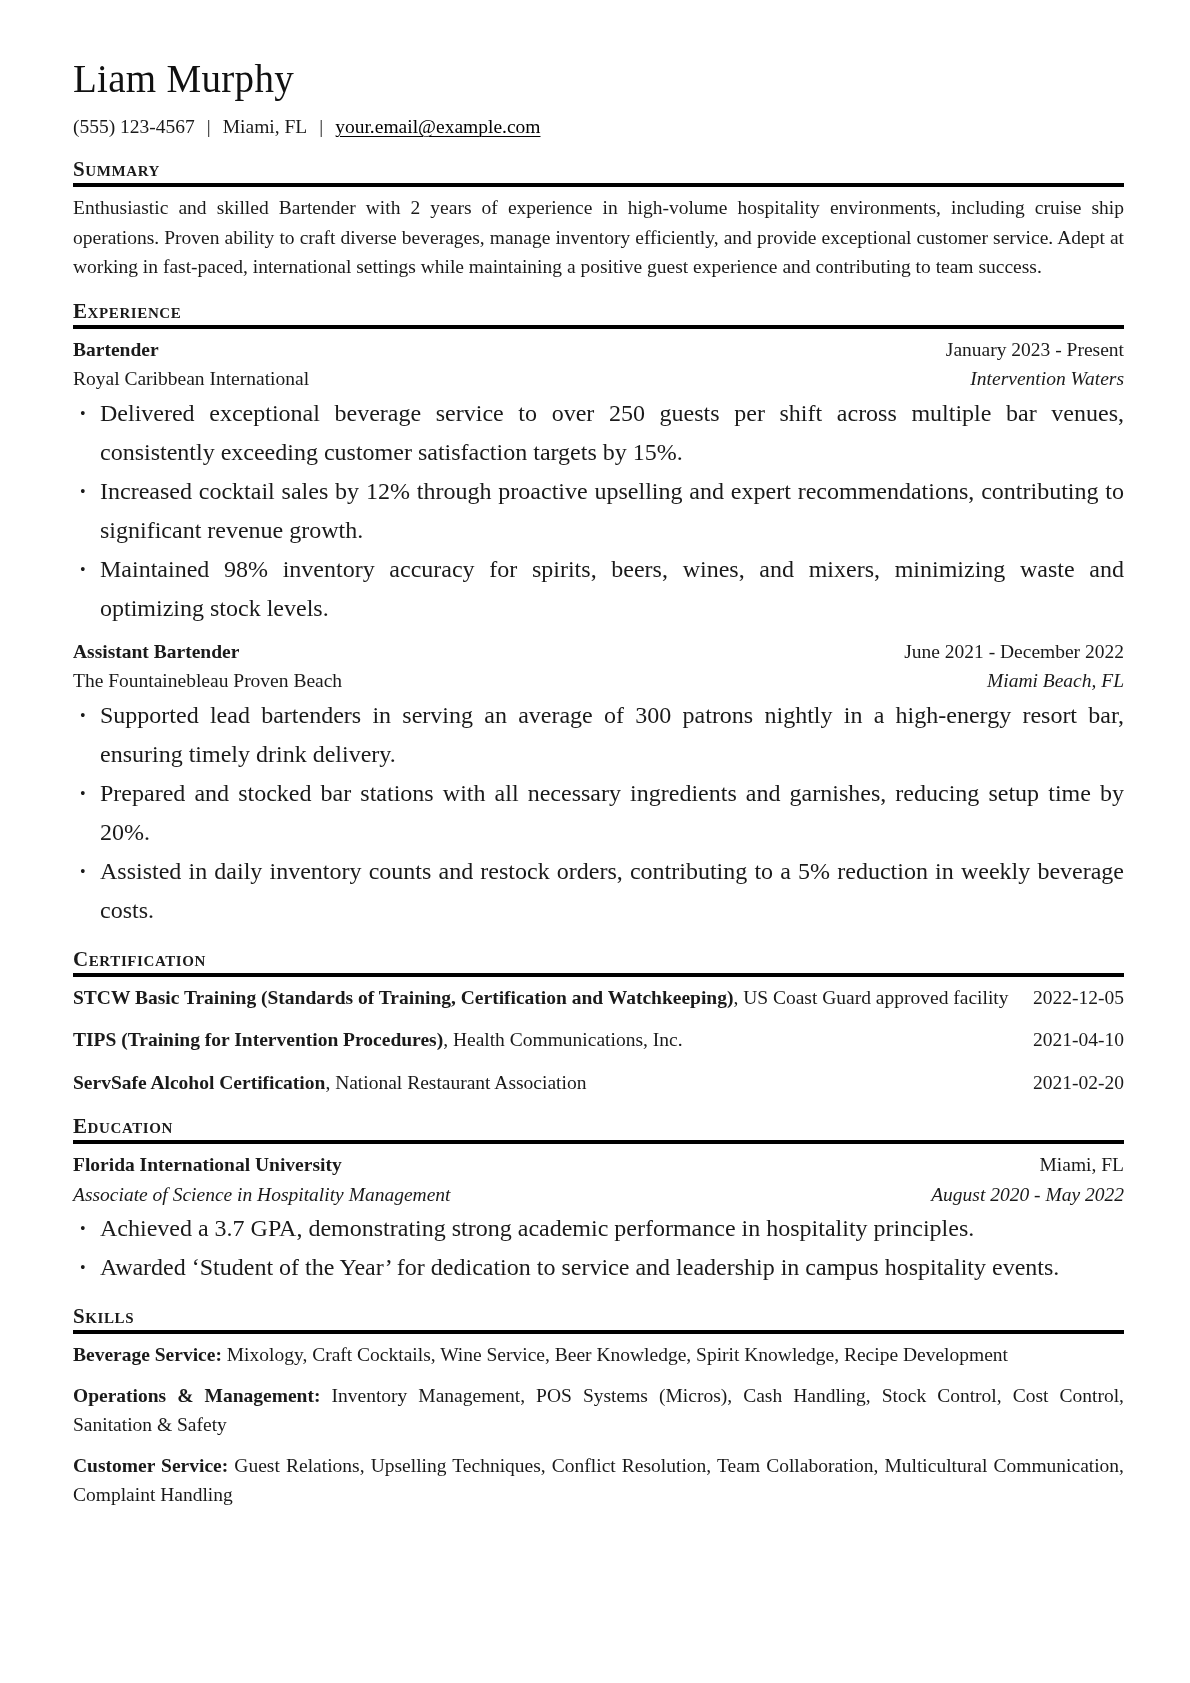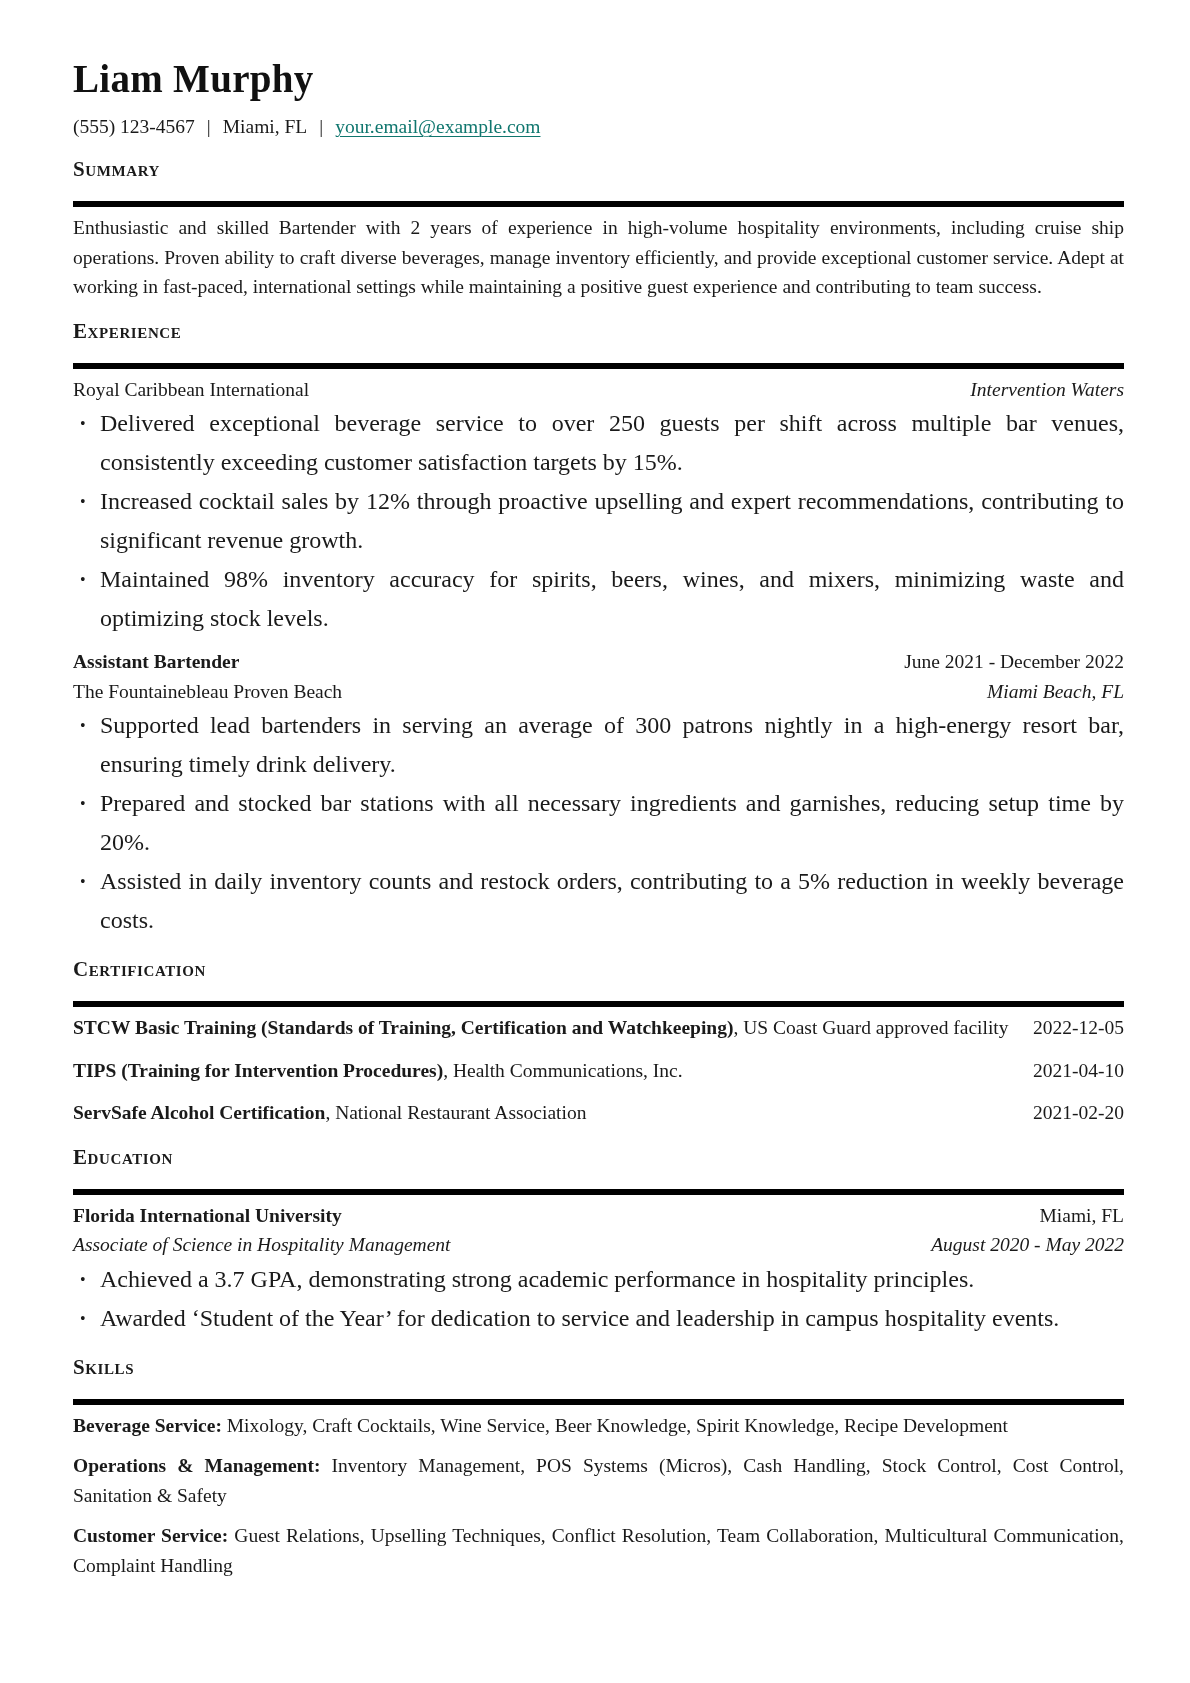--- a/index.html
+++ b/index.html
@@ -2,28 +2,28 @@
 <html><head>
 <meta charset="utf-8">
 <style>
   html, body { margin: 0; padding: 0; background: #ffffff; }
   body {
     width: 1190px; height: 1683px; overflow: hidden;
     font-family: "Liberation Serif", "DejaVu Serif", serif;
     color: #1a1a1a;
   }
   .page { position: relative; padding: 56px 66px 0 73px; width: 1051px; }
-  .name { font-size: 39px; font-weight: bold; margin: 0; line-height: 46px; letter-spacing: 0.3px; color: #111; }
+  .name { font-size: 39px; font-weight: normal; margin: 0; line-height: 46px; letter-spacing: 0.3px; color: #111; }
   .contact { font-size: 19.5px; margin-top: 12px; line-height: 26px; }
   .contact .sep { margin: 0 12px; }
-  .contact a { color: #0f766e; text-decoration: underline; text-underline-offset: 3px; text-decoration-thickness: 1px; }
+  .contact a { color: #000000; text-decoration: underline; text-underline-offset: 3px; text-decoration-thickness: 1px; }
   .section { margin-top: 16px; }
   .section-title {
     font-size: 21px; font-weight: bold; font-variant: small-caps; letter-spacing: 0.6px;
-    border-bottom: 6px solid #000000; padding-bottom: 19px; line-height: 26px; margin-bottom: 6px;
+    border-bottom: 4px solid #000000; padding-bottom: 1px; line-height: 26px; margin-bottom: 6px;
   }
   .para { font-size: 19.5px; line-height: 29.5px; text-align: justify; }
   .row { display: flex; justify-content: space-between; font-size: 19.5px; line-height: 29.5px; }
   .bold { font-weight: bold; }
   .ital { font-style: italic; }
   ul.bullets { list-style: none; margin: 0; padding: 0; }
   ul.bullets li { position: relative; padding-left: 27px; font-size: 24px; line-height: 39px; text-align: justify; }
   ul.bullets li::before { content: "\2022"; position: absolute; left: 7px; top: 0; font-size: 16px; }
   .entry { margin-bottom: 9px; }
   .cert { margin-bottom: 13px; }
@@ -43,20 +43,24 @@
 
   <div class="section">
     <div class="section-title">Summary</div>
     <div class="para">Enthusiastic and skilled Bartender with 2 years of experience in high-volume hospitality environments, including cruise ship operations. Proven ability to craft diverse beverages, manage inventory efficiently, and provide exceptional customer service. Adept at working in fast-paced, international settings while maintaining a positive guest experience and contributing to team success.</div>
   </div>
 
   <div class="section">
     <div class="section-title">Experience</div>
 
     <div class="entry">
+      <div class="row">
+        <span class="bold">Bartender</span>
+        <span>January 2023 - Present</span>
+      </div>
       <div class="row">
         <span>Royal Caribbean International</span>
         <span class="ital">Intervention Waters</span>
       </div>
       <ul class="bullets">
         <li>Delivered exceptional beverage service to over 250 guests per shift across multiple bar venues, consistently exceeding customer satisfaction targets by 15%.</li>
         <li>Increased cocktail sales by 12% through proactive upselling and expert recommendations, contributing to significant revenue growth.</li>
         <li>Maintained 98% inventory accuracy for spirits, beers, wines, and mixers, minimizing waste and optimizing stock levels.</li>
       </ul>
     </div>

